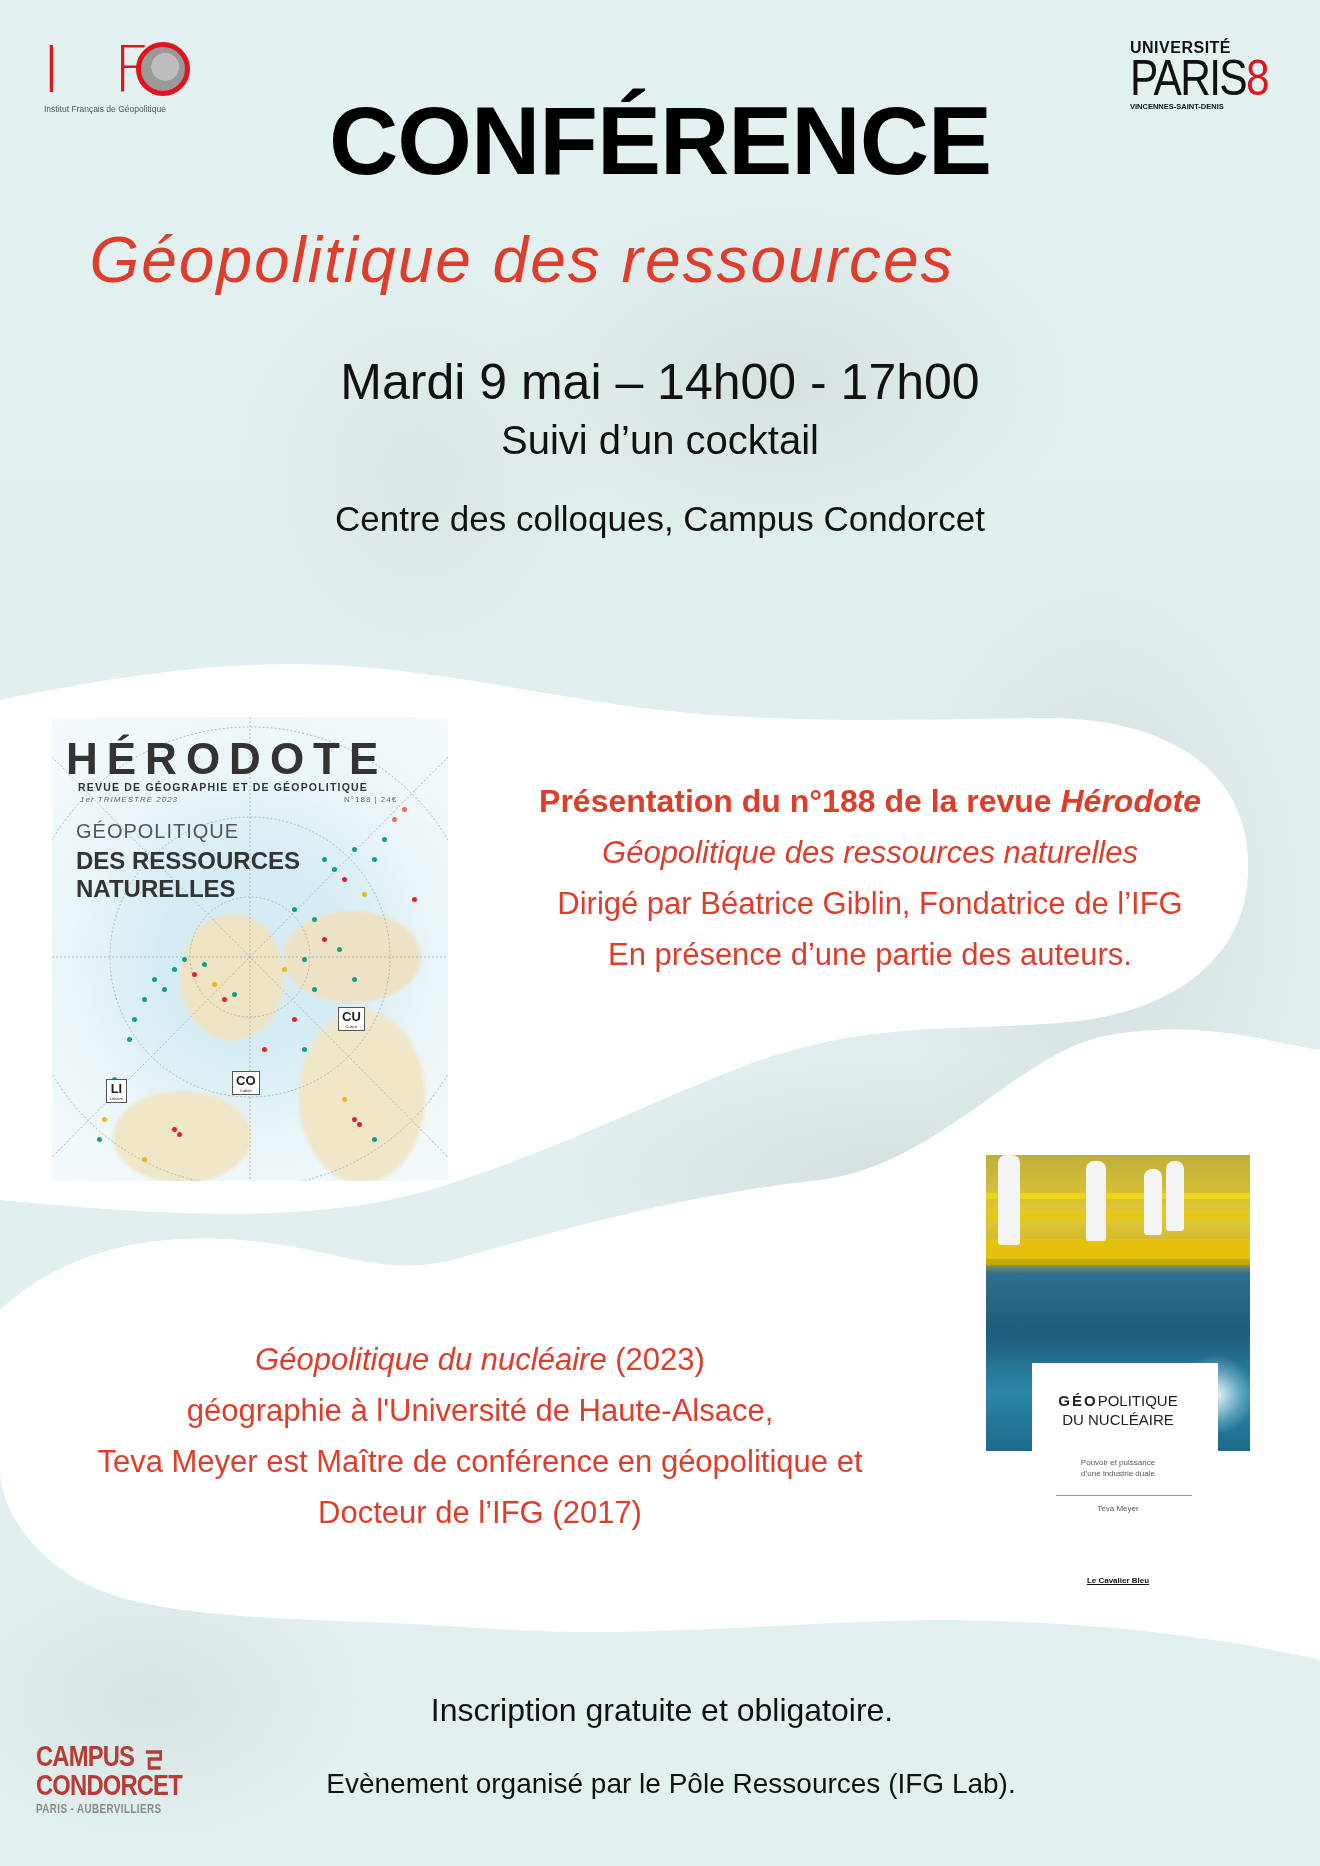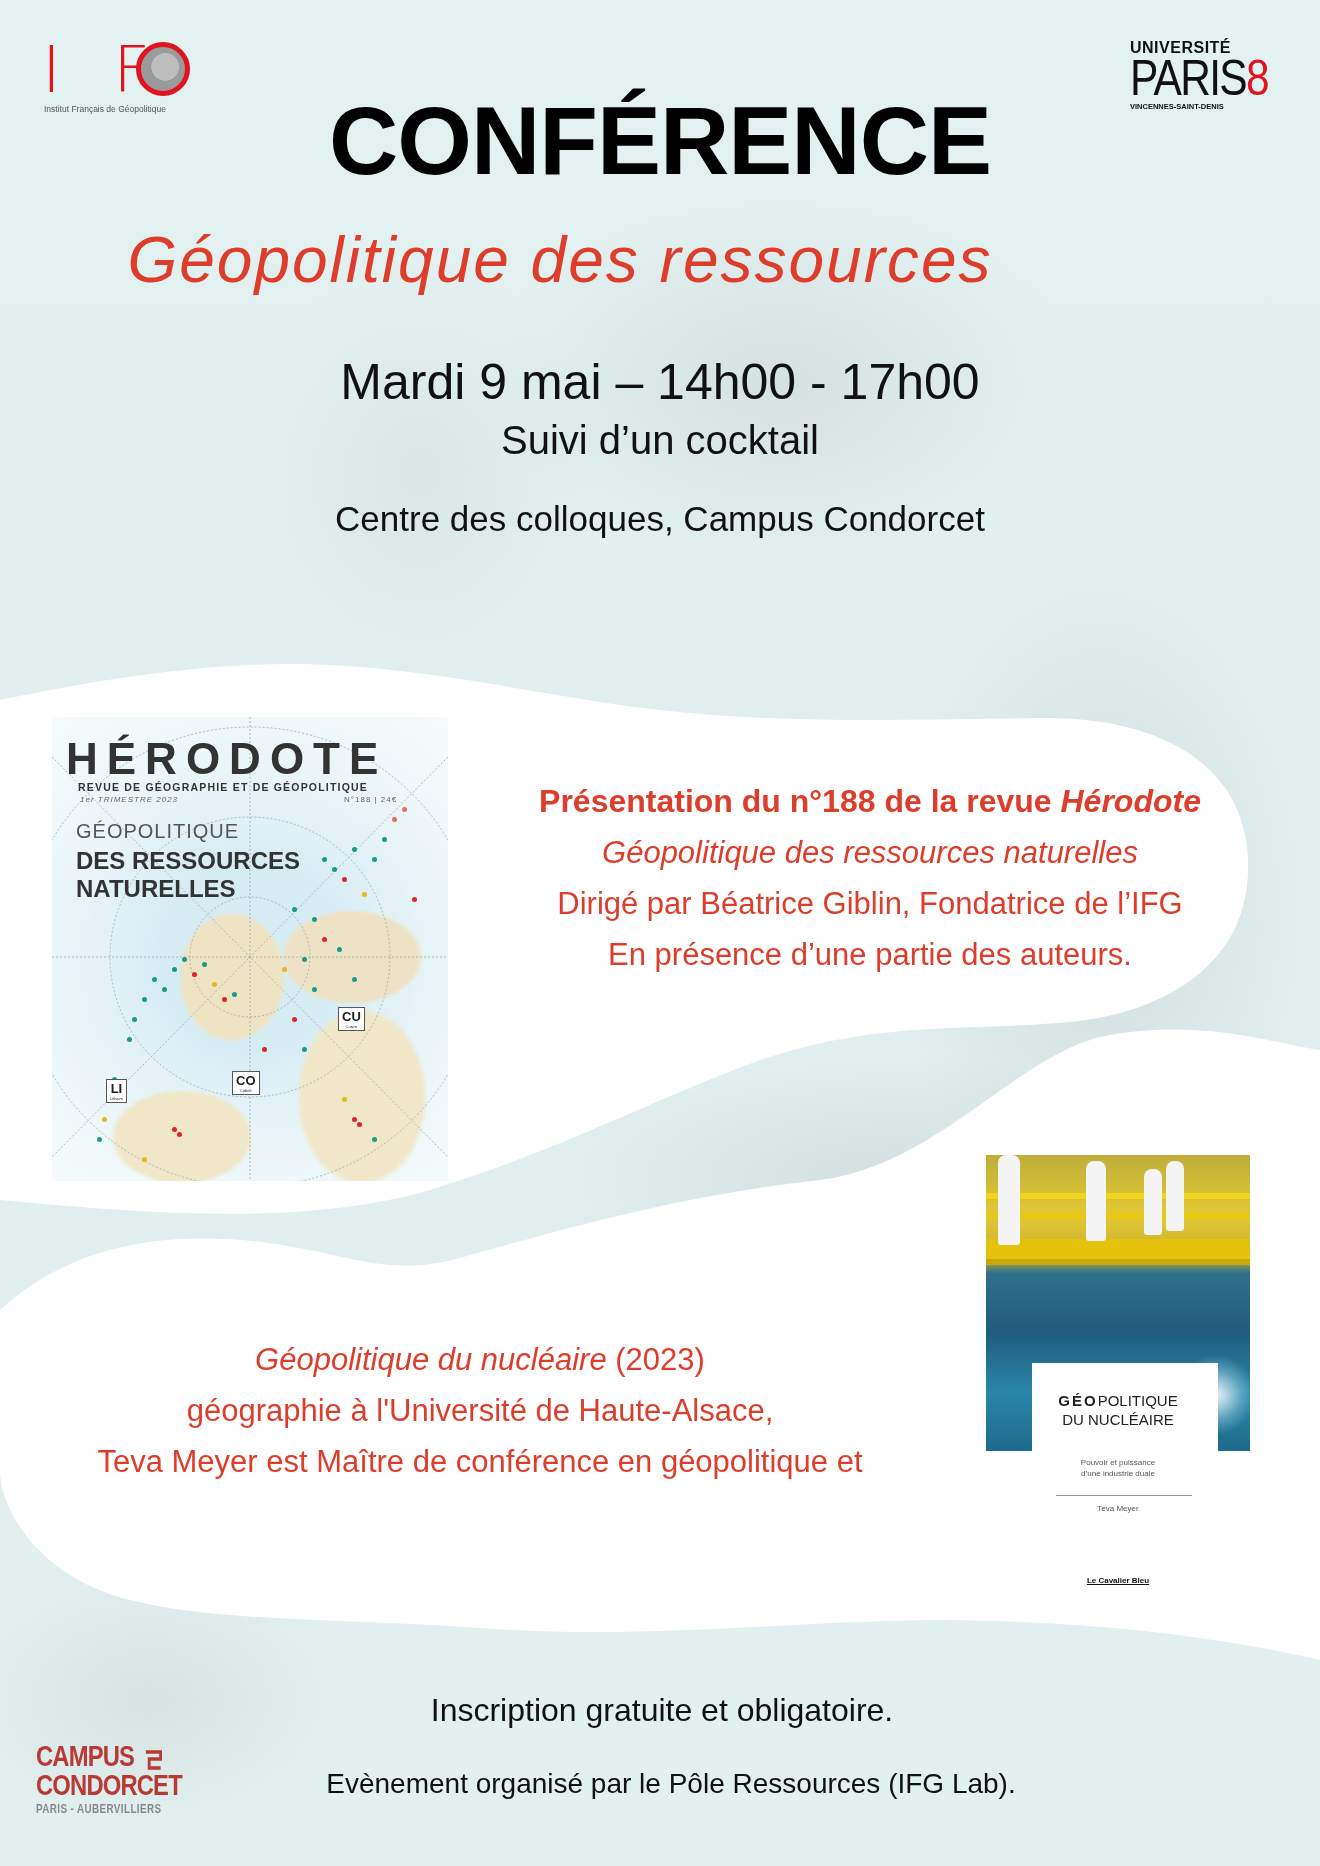--- a/index.html
+++ b/index.html
@@ -27,21 +27,21 @@
   .ifg-sub { position: absolute; left: 4px; top: 66px; font-size: 8.5px; color: #555; white-space: nowrap; }
 
   .p8-logo { position: absolute; left: 1130px; top: 40px; width: 160px; height: 80px; text-align: left; }
   .p8-univ { font-size: 16px; font-weight: bold; color: #111; letter-spacing: 0.5px; line-height: 16px; }
   .p8-paris { font-size: 50px; color: #111; line-height: 44px; letter-spacing: -2px; font-family: "Liberation Sans Narrow", "Liberation Sans", sans-serif; transform: scaleX(0.85); transform-origin: left; display: inline-block; }
   .p8-eight { color: #e0141f; }
   .p8-vsd { font-size: 7.5px; font-weight: bold; color: #111; margin-top: 2px; white-space: nowrap; }
 
   
   .title { position: absolute; left: 0; width: 1320px; top: 86px; text-align: center; font-size: 96px; font-weight: bold; color: #000; line-height: 110px; letter-spacing: -1px; }
-  .subtitle { position: absolute; left: 0; width: 1044px; top: 222px; text-align: center; font-size: 64px; font-style: italic; color: #dd3d2a; line-height: 76px; letter-spacing: 2px; margin-left: 38px; }
+  .subtitle { position: absolute; left: 0; width: 1044px; top: 222px; text-align: center; font-size: 64px; font-style: italic; color: #dd3d2a; line-height: 76px; letter-spacing: 2px; }
   .date { position: absolute; left: 0; width: 1320px; top: 352px; text-align: center; font-size: 50px; color: #111; line-height: 60px; }
   .cocktail { position: absolute; left: 0; width: 1320px; top: 416px; text-align: center; font-size: 40px; color: #111; line-height: 48px; }
   .venue { position: absolute; left: 0; width: 1320px; top: 494px; text-align: center; font-size: 35px; color: #111; line-height: 49px; }
 
   
   .herodote-cover { position: absolute; left: 52px; top: 717px; width: 396px; height: 464px; overflow: hidden;
     background:
       radial-gradient(ellipse 120px 80px at 130px 420px, #efe7c8 0 55%, transparent 60%),
       radial-gradient(ellipse 110px 150px at 310px 380px, #efe7c8 0 55%, transparent 60%),
       radial-gradient(ellipse 90px 110px at 180px 260px, #eee4c4 0 55%, transparent 60%),
@@ -219,20 +219,21 @@
   </div>
   <div class="nuc-rule"></div>
   <div class="nuc-author">Teva Meyer</div>
   <div class="nuc-pub">Le Cavalier Bleu</div>
 </div>
 
 <div class="pres2">
   <div class="pres-line"><span class="it">Géopolitique du nucléaire</span><span> (2023)</span></div>
   <div class="pres-line">géographie à l'Université de Haute-Alsace,</div>
   <div class="pres-line">Teva Meyer est Maître de conférence en géopolitique et</div>
+  <div class="pres-line">Docteur de l’IFG (2017)</div>
 </div>
 
 <div class="inscription">Inscription gratuite et obligatoire.</div>
 <div class="organise">Evènement organisé par le Pôle Ressources (IFG Lab).</div>
 
 <div class="cc-logo">
   <div class="cc-l1"><span>CAMPUS</span><span class="cc-icon">
     <svg width="22" height="22" viewBox="0 0 22 22">
           <path d="M2,3 H20 V10 H6 V19 H20" fill="none" stroke="#b83a34" stroke-width="3.5"></path>
         </svg>

